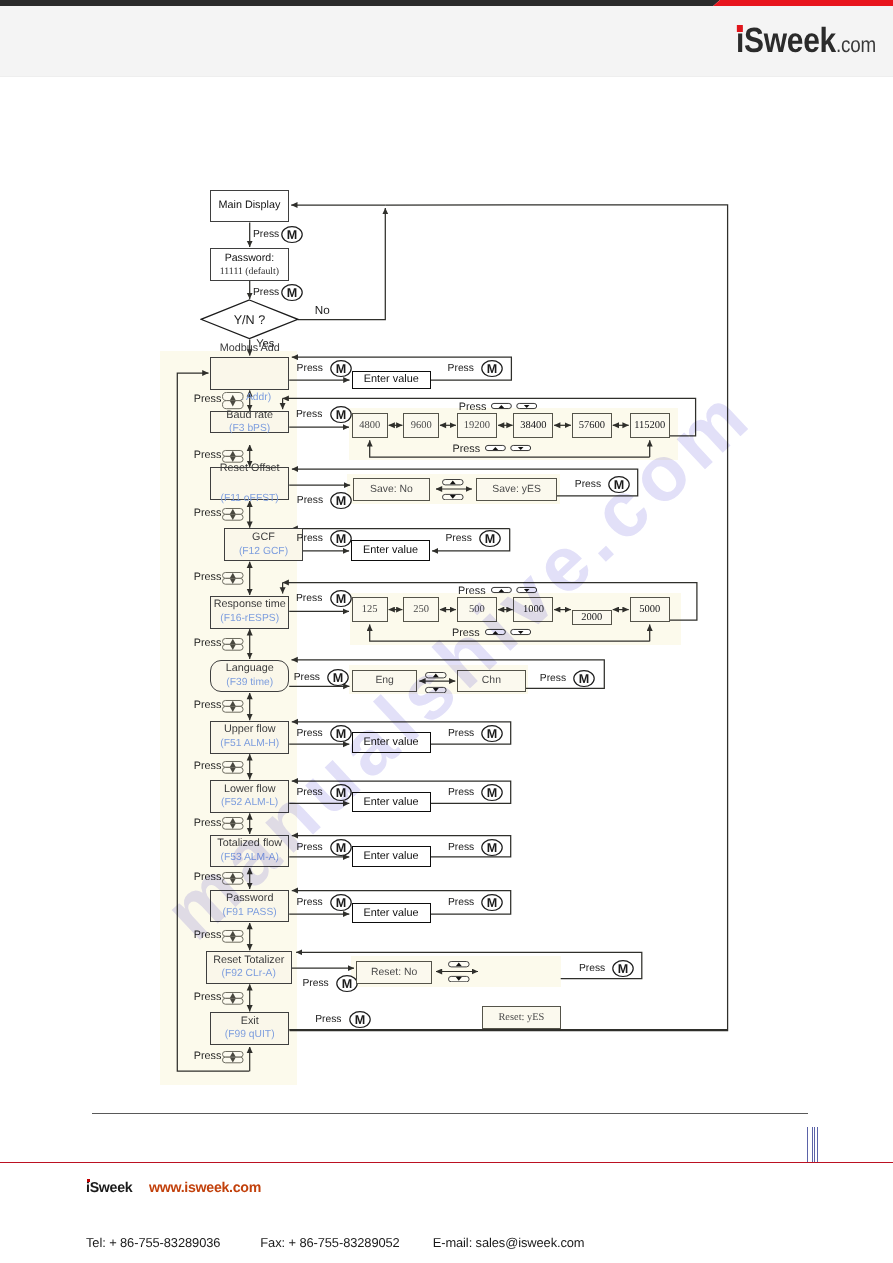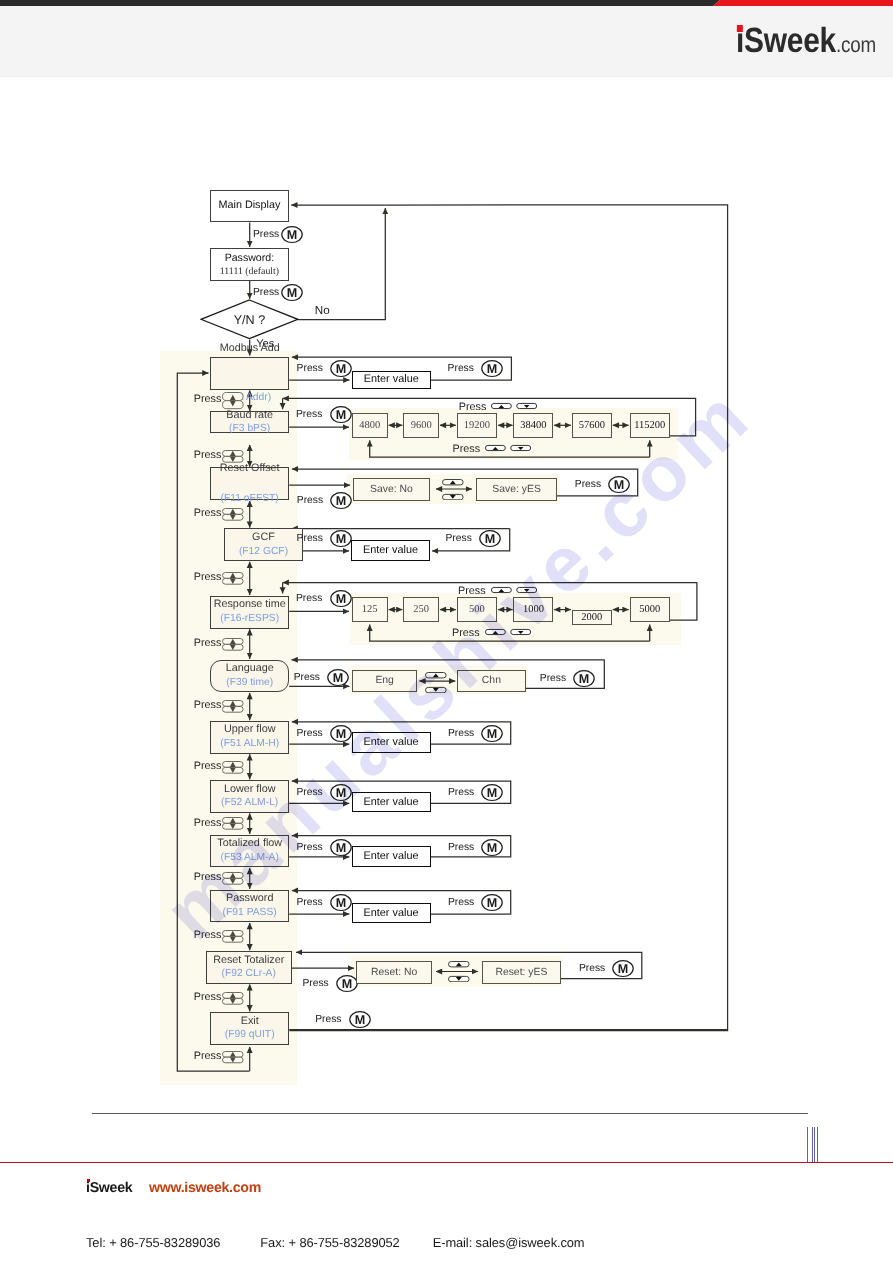--- a/index.html
+++ b/index.html
@@ -519,21 +519,21 @@
           </svg>
         </div>
         <div style="position:absolute;left:302.4px;top:975px;height:18px;">
           <div style="position:absolute;left:0;top:2px;font-size:10.3px;color:#1b1b1b;white-space:nowrap;line-height:13px;">Press</div>
           <svg width="23" height="18" viewBox="0 0 23 18" style="position:absolute;left:33.5px;top:0px;overflow:visible">
             <ellipse cx="11" cy="8.6" rx="10.2" ry="7.9" fill="#fff" stroke="#1b1b1b" stroke-width="1.2"></ellipse>
             <text x="11" y="13" text-anchor="middle" font-family="Liberation Sans, sans-serif" font-size="12.6" font-weight="bold" fill="#1b1b1b">M</text>
           </svg>
         </div>
         <div class="opt" style="left:356.4px;top:961px;width:75.5px;height:23.3px;">Reset: No</div>
-        <div class="opt" style="left:482.1px;top:961px;width:78.6px;height:23.3px;">Reset: yES</div>
+        <div class="opt" style="left:482.1px;top:1006px;width:78.6px;height:23.3px;font-family:Liberation Serif, serif;">Reset: yES</div>
         <svg width="22" height="21" viewBox="0 0 22 21" style="position:absolute;left:448px;top:960.6px;">
           <rect x="0.5" y="0.5" width="20.6" height="5.4" rx="2.7" fill="#fdfcf4" stroke="#2b2b2b" stroke-width="0.9"></rect>
           <rect x="0.5" y="15.4" width="20.6" height="5.4" rx="2.7" fill="#fdfcf4" stroke="#2b2b2b" stroke-width="0.9"></rect>
           <path d="M10.8,1.5 L13.8,5.2 L7.8,5.2 z" fill="#111"></path>
           <path d="M10.8,19.8 L13.8,16.1 L7.8,16.1 z" fill="#111"></path>
         </svg>
         <div style="position:absolute;left:578.9px;top:959.5px;height:18px;">
           <div style="position:absolute;left:0;top:2px;font-size:10.3px;color:#1b1b1b;white-space:nowrap;line-height:13px;">Press</div>
           <svg width="23" height="18" viewBox="0 0 23 18" style="position:absolute;left:33.5px;top:0px;overflow:visible">
             <ellipse cx="11" cy="8.6" rx="10.2" ry="7.9" fill="#fff" stroke="#1b1b1b" stroke-width="1.2"></ellipse>

